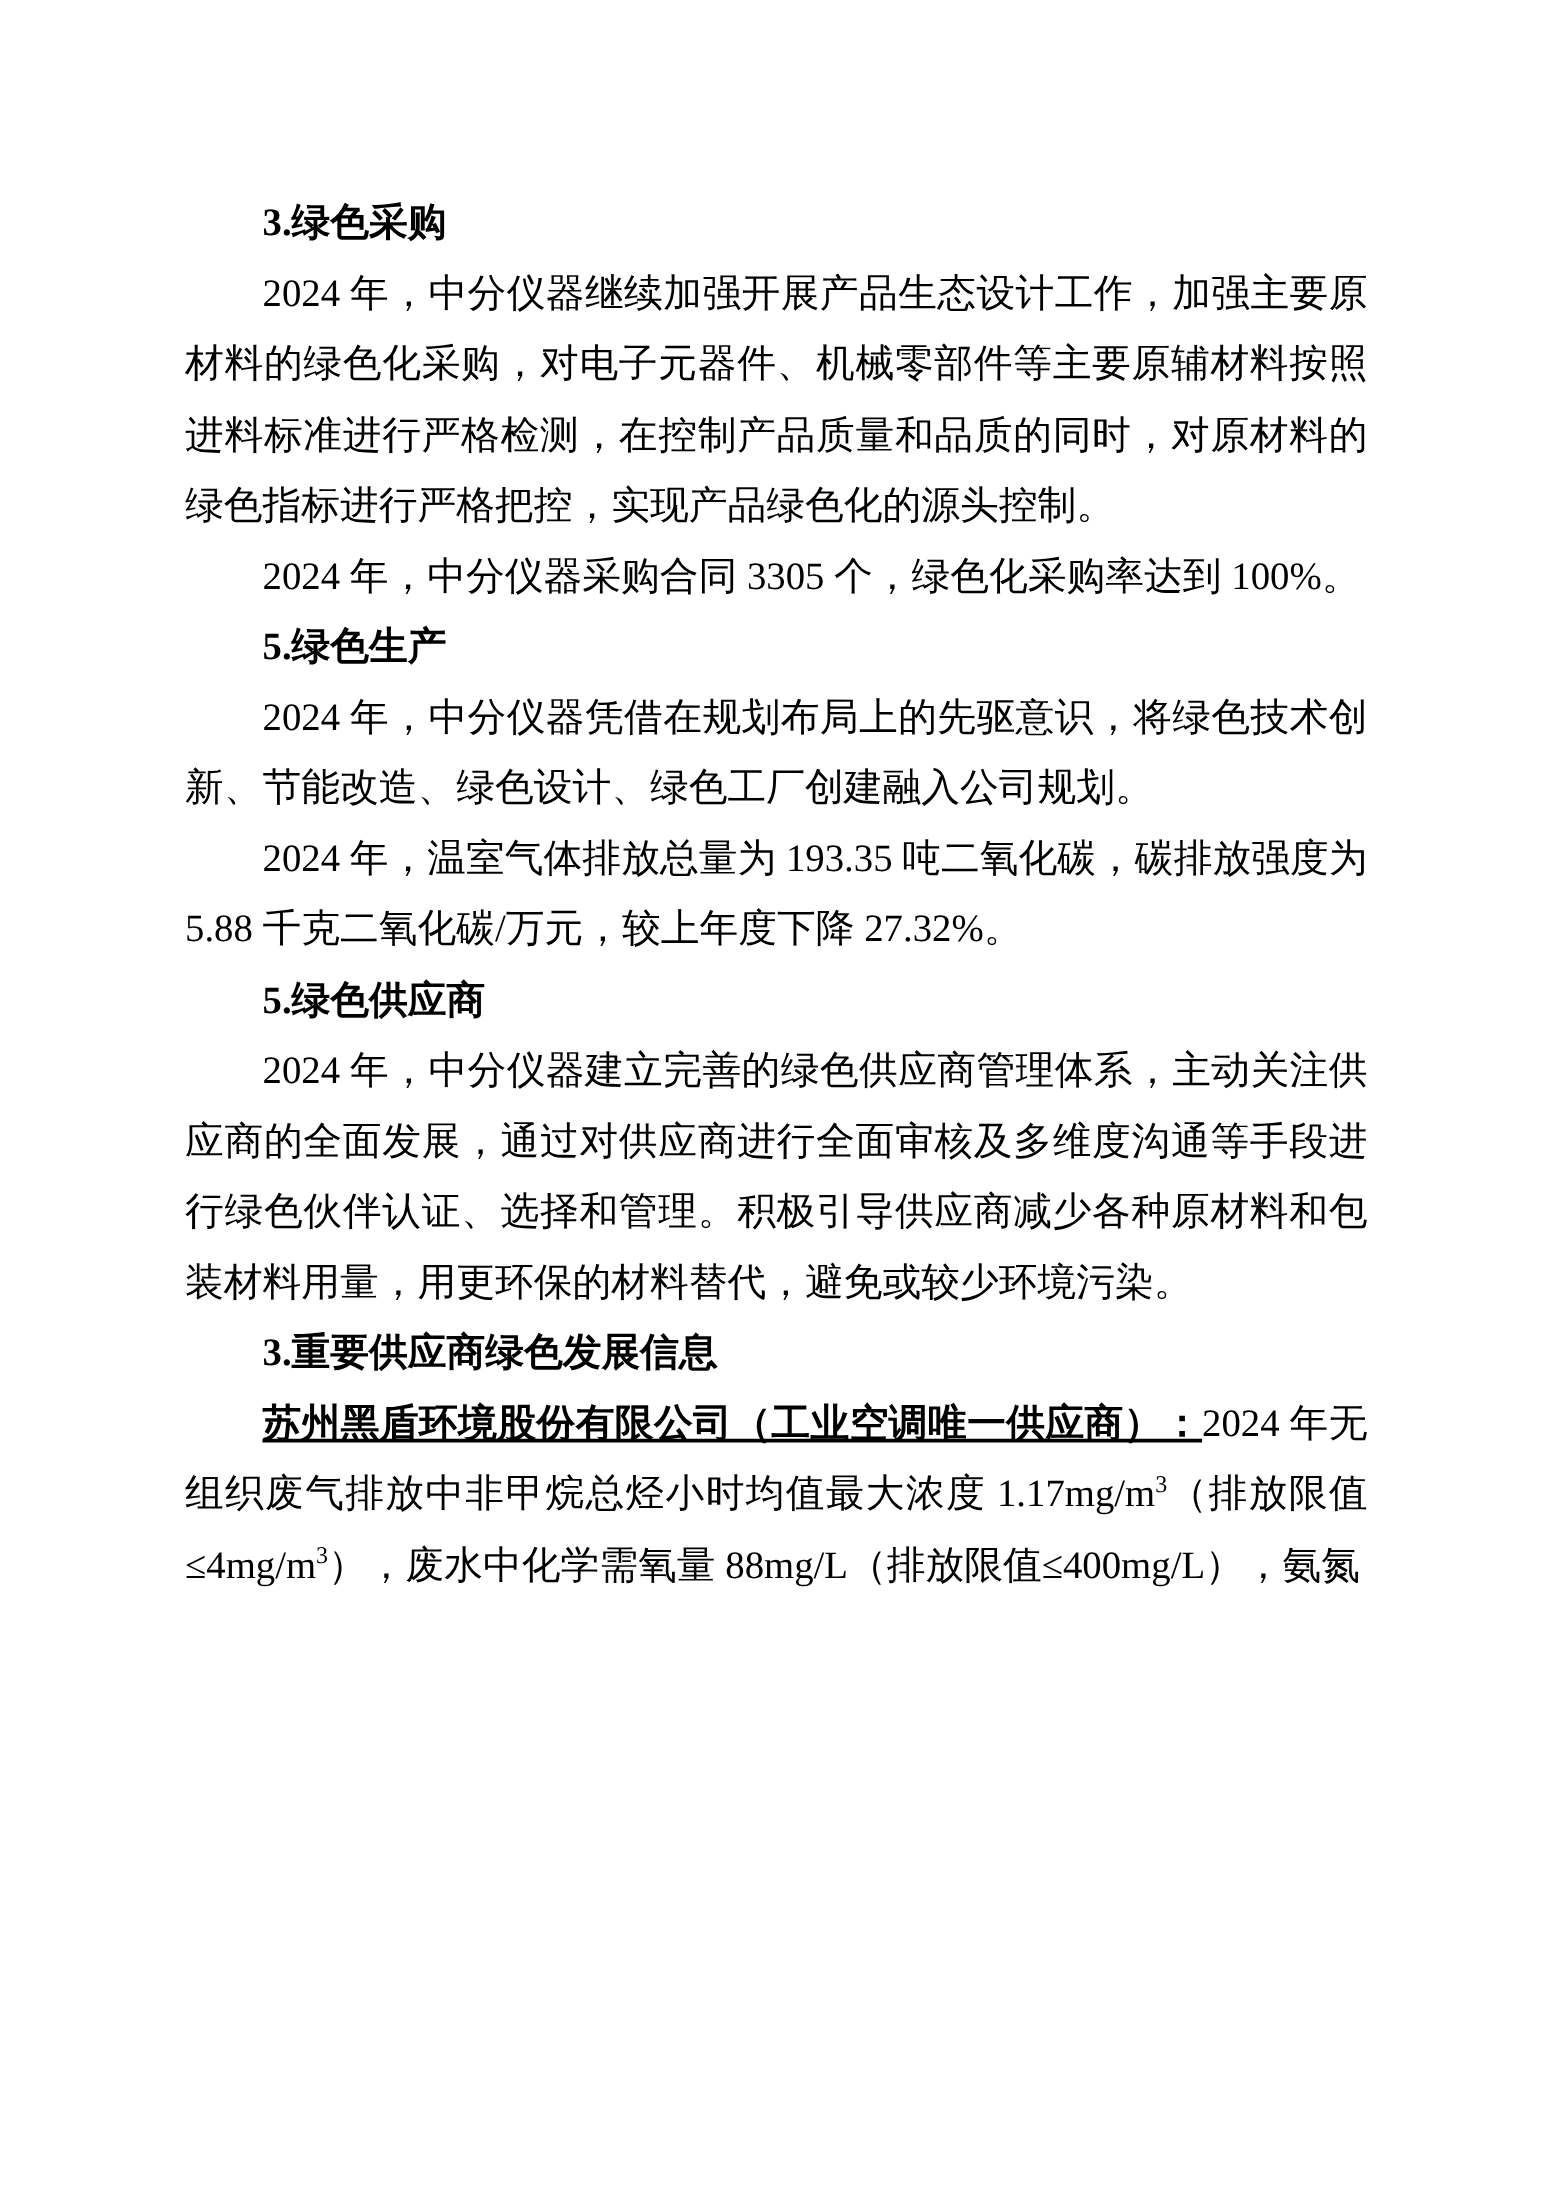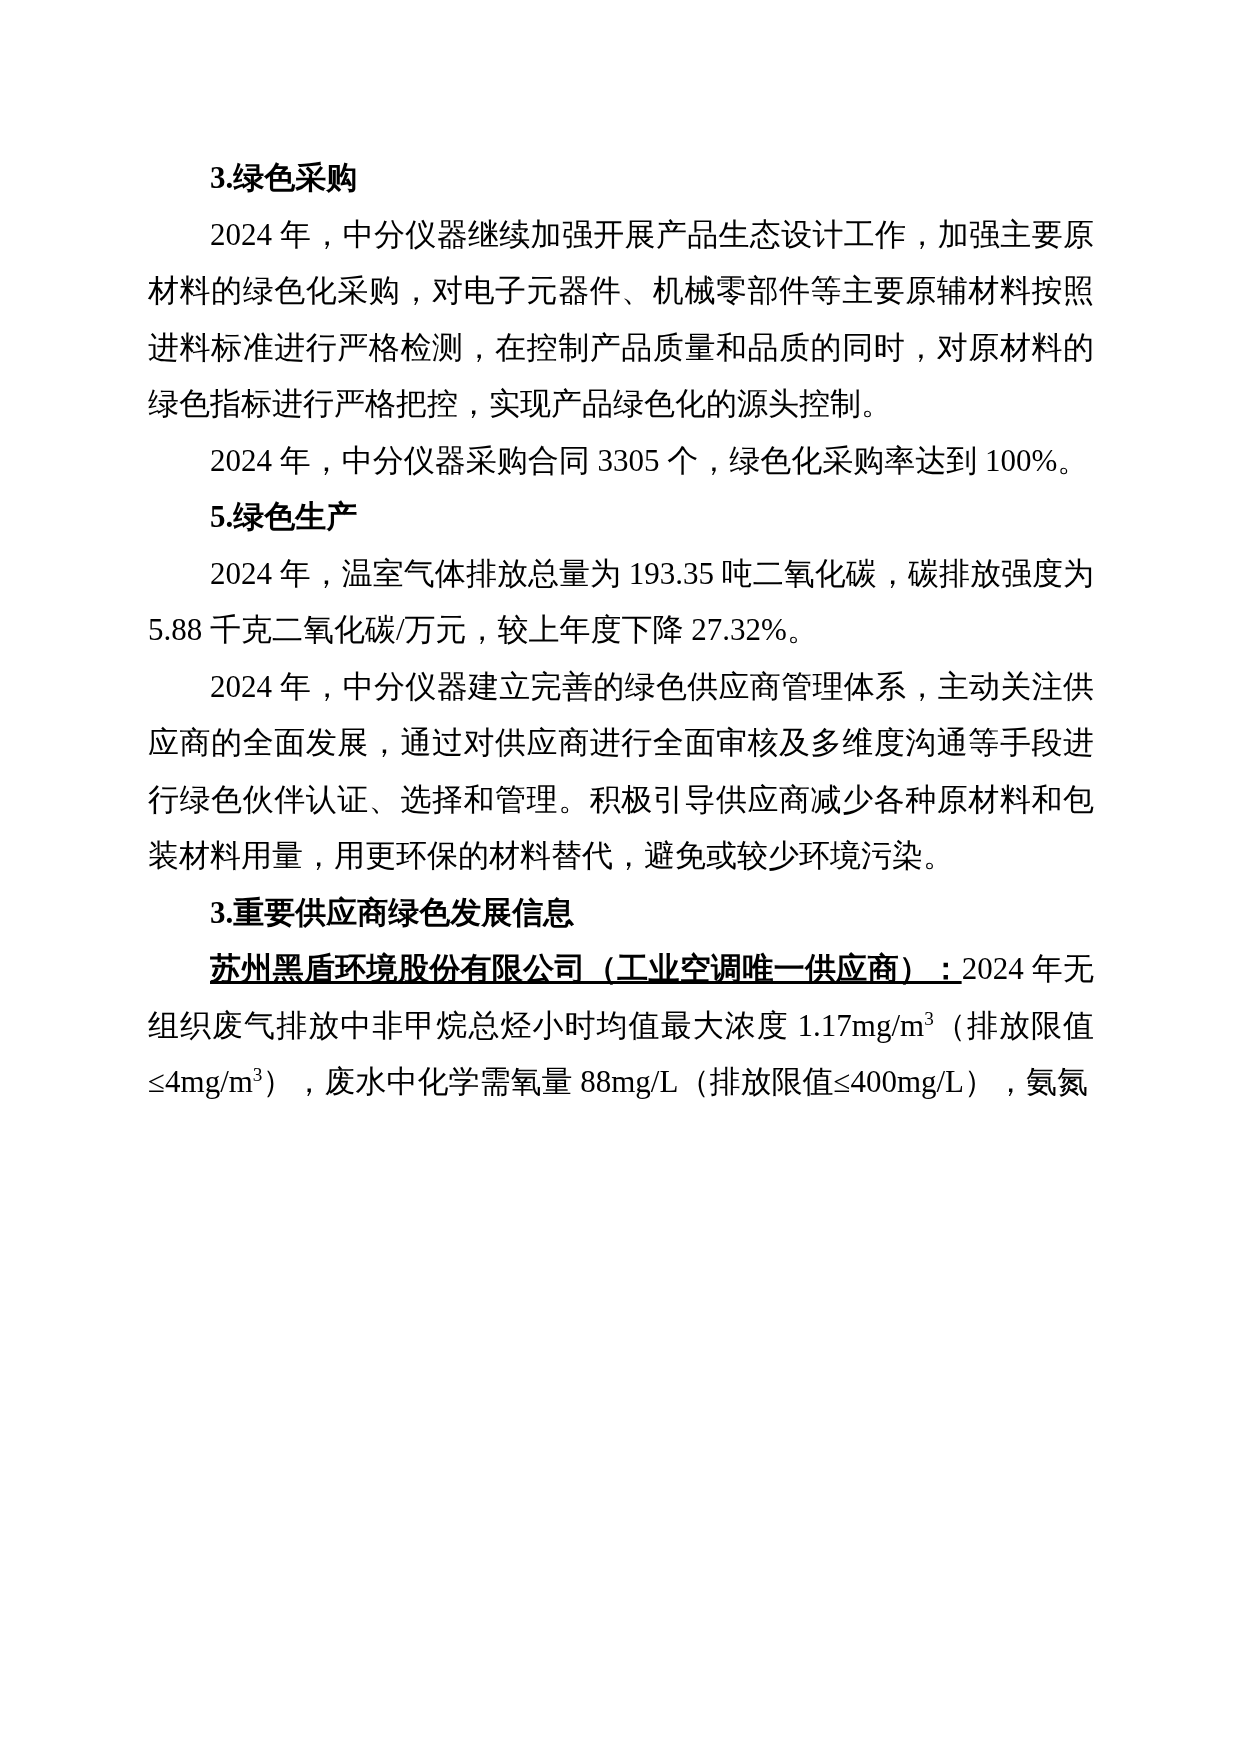--- a/index.html
+++ b/index.html
@@ -51,18 +51,20 @@
 </style>
 </head>
 <body>
 
 <div class="page">
   <div class="doc" id="doc">
       <h3>3.绿色采购</h3>
       <p>2024 年，中分仪器继续加强开展产品生态设计工作，加强主要原材料的绿色化采购，对电子元器件、机械零部件等主要原辅材料按照进料标准进行严格检测，在控制产品质量和品质的同时，对原材料的绿色指标进行严格把控，实现产品绿色化的源头控制。</p>
       <p>2024 年，中分仪器采购合同 3305 个，绿色化采购率达到 100%。</p>
       <h3>5.绿色生产</h3>
+      <p>2024 年，中分仪器凭借在规划布局上的先驱意识，将绿色技术创新、节能改造、绿色设计、绿色工厂创建融入公司规划。</p>
       <p>2024 年，温室气体排放总量为 193.35 吨二氧化碳，碳排放强度为 5.88 千克二氧化碳/万元，较上年度下降 27.32%。</p>
+      <h3>5.绿色供应商</h3>
       <p>2024 年，中分仪器建立完善的绿色供应商管理体系，主动关注供应商的全面发展，通过对供应商进行全面审核及多维度沟通等手段进行绿色伙伴认证、选择和管理。积极引导供应商减少各种原材料和包装材料用量，用更环保的材料替代，避免或较少环境污染。</p>
       <h3>3.重要供应商绿色发展信息</h3>
       <p><span class="para-lead">苏州黑盾环境股份有限公司（工业空调唯一供应商）：</span>2024 年无组织废气排放中非甲烷总烃小时均值最大浓度 1.17mg/m<sup>3</sup>（排放限值≤4mg/m<sup>3</sup>），废水中化学需氧量 88mg/L（排放限值≤400mg/L），氨氮</p>
     </div>
 </div>
 
 </body></html>

